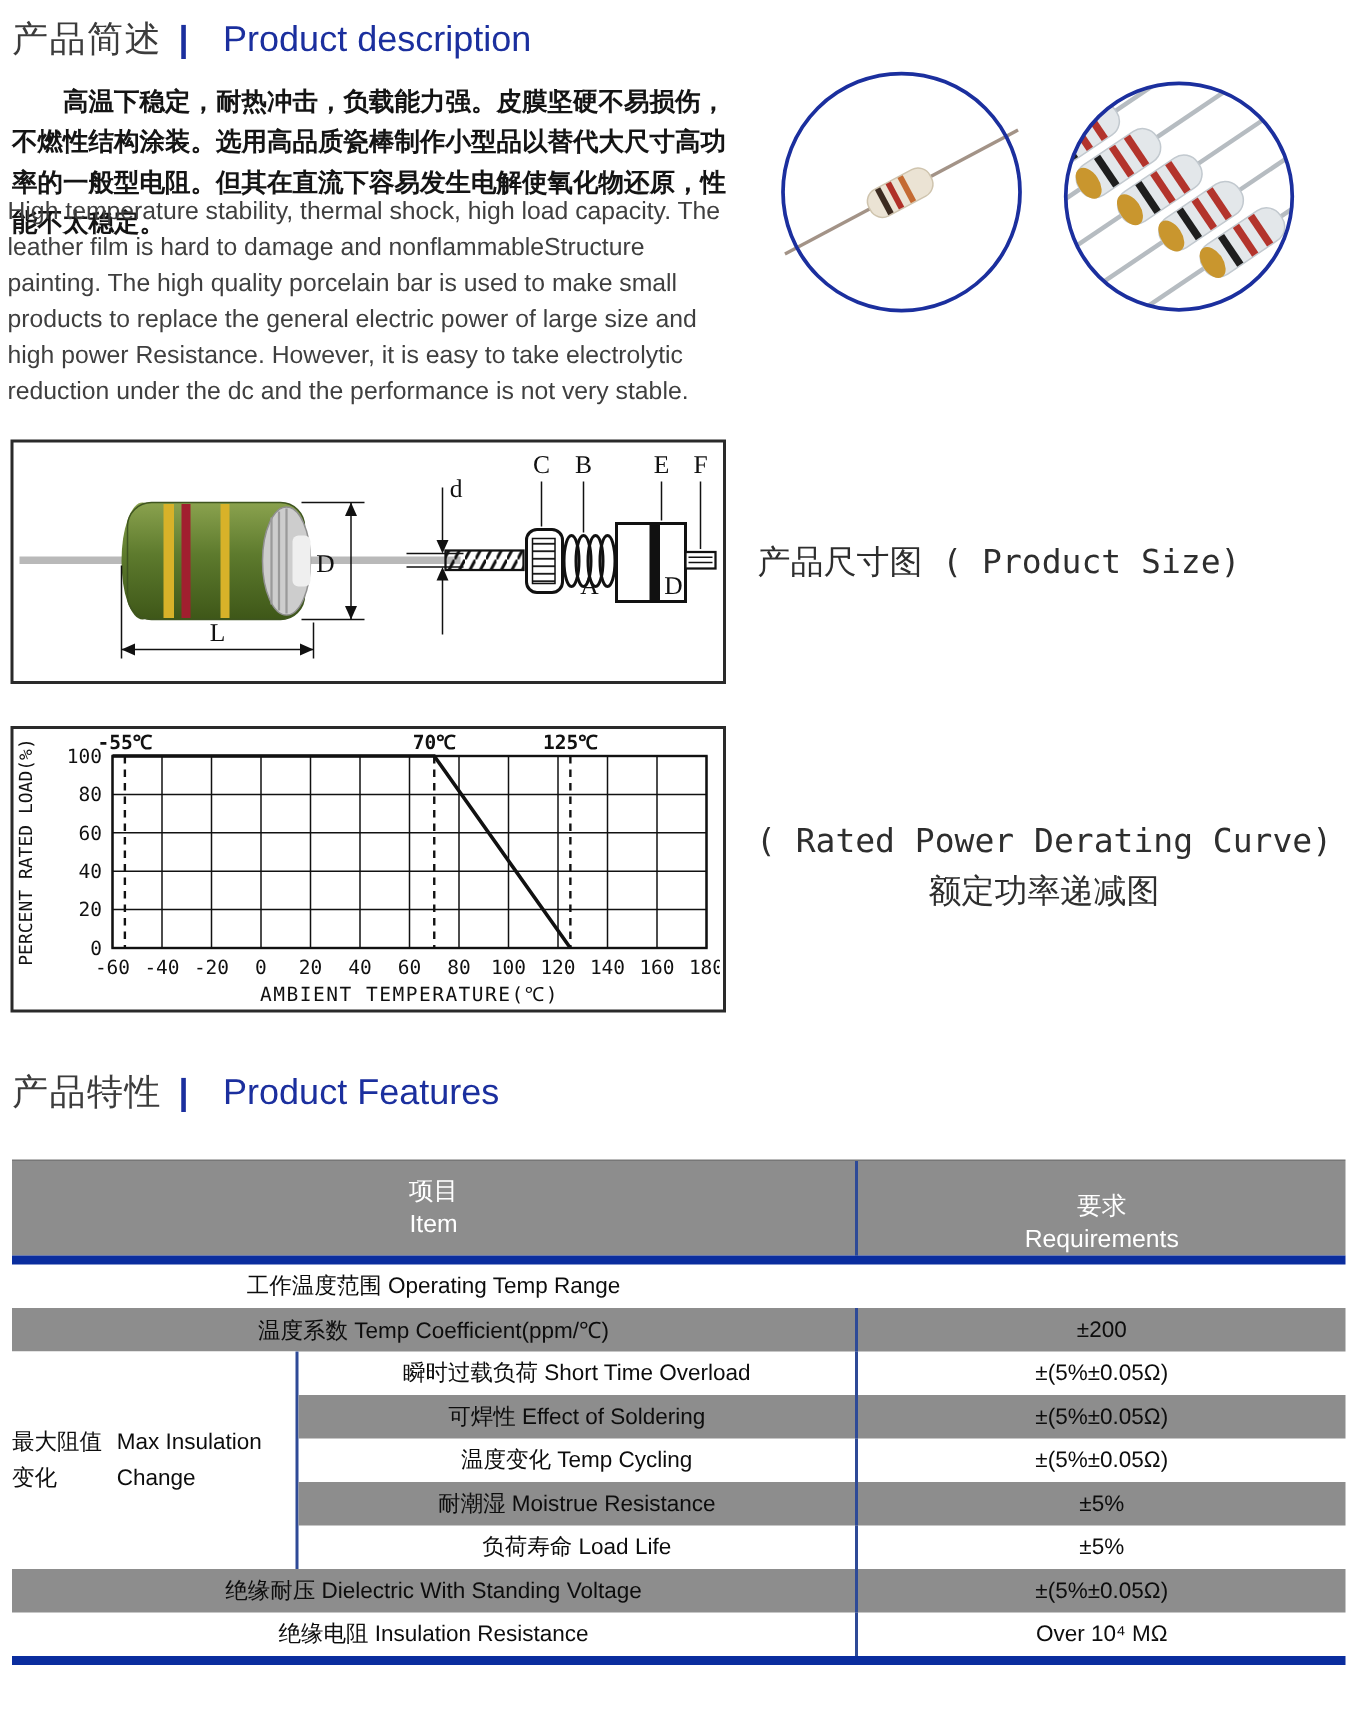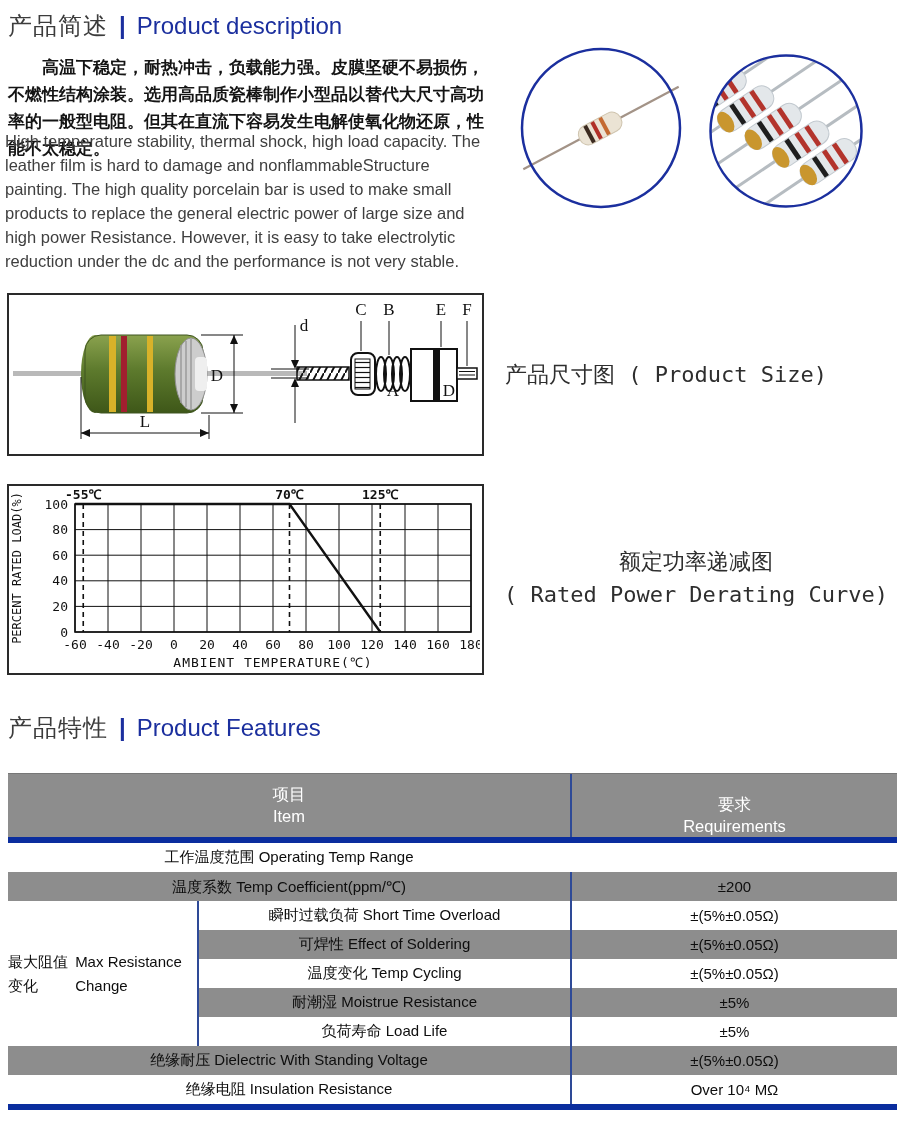--- a/index.html
+++ b/index.html
@@ -3,21 +3,21 @@
 <meta charset="utf-8">
 <style>
   html,body{margin:0;padding:0;background:#fff;}
   .page{position:relative;width:906px;height:1144px;background:#fff;overflow:hidden;
         font-family:"Liberation Sans",sans-serif;}
 
   
   .sec-header{position:absolute;display:flex;align-items:baseline;gap:11px;font-size:24px;white-space:nowrap;}
   .sec-header .zh{color:#3c3c3c;letter-spacing:1px;}
   .sec-header .sep{color:#1b2f9e;font-weight:600;}
-  .sec-header .en{color:#1b2f9e;}
+  .sec-header .en{color:#1b2f9e;margin-left:12px;}
   #hdr1{left:8px;top:10px;}
   #hdr2{left:8px;top:712px;}
 
   .zh-para{position:absolute;left:8px;top:54px;width:486px;margin:0;font-size:17px;
            line-height:27px;font-weight:700;color:#141414;text-indent:2em;}
   .en-para{position:absolute;left:5px;top:129px;width:489px;margin:0;font-size:16.5px;
            line-height:24px;color:#3f3f3f;}
 
   .photo{position:absolute;}
   #photo1{left:519px;top:46px;}
@@ -277,22 +277,22 @@
         <text x="280.5" y="13" text-anchor="middle" class="ref">70℃</text>
         <line x1="371.25" y1="18" x2="371.25" y2="146" stroke="#111" stroke-width="1.6" stroke-dasharray="5 4"></line>
         <text x="371.25" y="13" text-anchor="middle" class="ref">125℃</text>
         <polyline points="66,18 280.5,18 371.25,146" fill="none" stroke="#111" stroke-width="2.4"></polyline>
         <text x="264" y="181" text-anchor="middle" class="axis">AMBIENT TEMPERATURE(℃)</text>
         <text text-anchor="middle" class="axis-y" transform="translate(12,82) rotate(-90)">PERCENT RATED LOAD(%)</text>
       </svg>
   </div>
 
   <div class="derating-caption">
+    <div>( Rated Power Derating Curve)</div>
     <div>额定功率递减图</div>
-    <div>( Rated Power Derating Curve)</div>
   </div>
 
   <div class="sec-header" id="hdr2">
     <span class="zh">产品特性</span>
     <span class="sep">|</span>
     <span class="en">Product Features</span>
   </div>
 
   <div class="spec-table">
     <div class="cell hdr hdr-item">
@@ -305,21 +305,21 @@
     </div>
     <div class="band"></div>
 
     <div class="cell c12 gr3">工作温度范围 Operating Temp Range</div>
 
     <div class="cell c12 gr4 gray">温度系数 Temp Coefficient(ppm/℃)</div>
     <div class="cell c3 gr4 req gray">±200</div>
 
     <div class="merged">
       <span>最大阻值变化</span>
-      <span>Max Resistance Change</span>
+      <span>Max Insulation Change</span>
     </div>
 
     <div class="cell c2 gr5">瞬时过载负荷 Short Time Overload</div>
     <div class="cell c3 gr5 req">±(5%±0.05Ω)</div>
 
     <div class="cell c2 gr6 gray">可焊性 Effect of Soldering</div>
     <div class="cell c3 gr6 req gray">±(5%±0.05Ω)</div>
 
     <div class="cell c2 gr7">温度变化 Temp Cycling</div>
     <div class="cell c3 gr7 req">±(5%±0.05Ω)</div>

